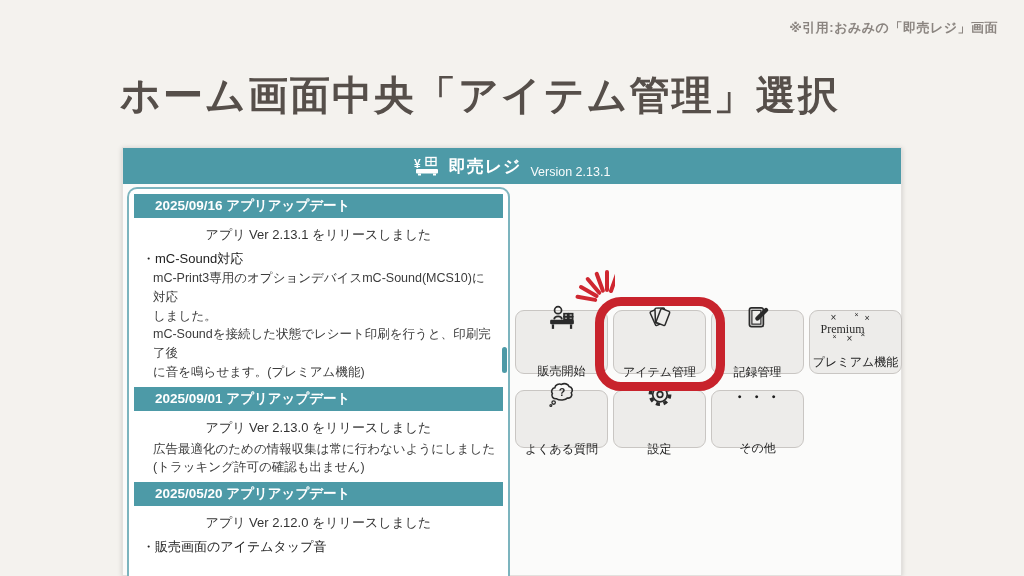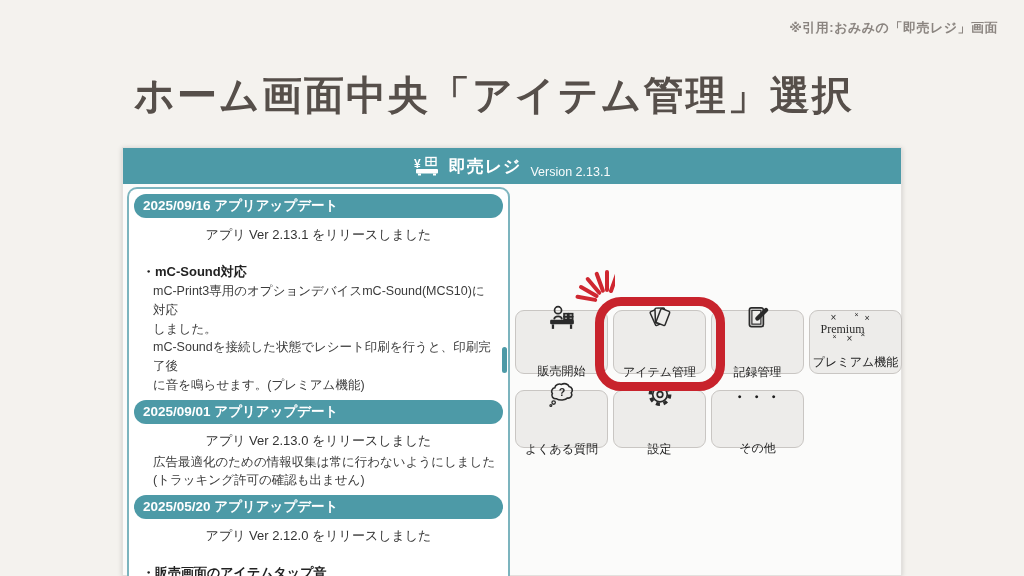--- a/index.html
+++ b/index.html
@@ -1,36 +1,36 @@
 <!DOCTYPE html>
 <html><head>
 <meta charset="utf-8">
 <style>
   html,body{margin:0;padding:0;}
   .screen{position:relative;width:1024px;height:576px;background:#f4f2ee;overflow:hidden;
     font-family:"Liberation Sans","DejaVu Sans",sans-serif;}
   .attribution{position:absolute;top:19px;right:26px;font-size:13px;font-weight:700;
     color:#8b8580;letter-spacing:.5px;}
-  .page-title{position:absolute;top:68px;left:134px;font-size:40px;font-weight:900;
+  .page-title{position:absolute;top:68px;left:120px;font-size:40px;font-weight:900;
     color:#564f4a;letter-spacing:2px;white-space:nowrap;text-align:center;}
   
   .app-window{position:absolute;left:122px;top:147px;width:780px;height:429px;
     background:#fbfbfa;box-shadow:0 1px 5px rgba(0,0,0,.16);border:1px solid #e3e1de;box-sizing:border-box;}
   .app-header{position:absolute;top:0;left:0;right:0;height:36px;background:#4d9aa7;color:#fff;
     display:flex;align-items:center;justify-content:center;gap:9px;}
   .app-title{font-size:17px;font-weight:600;letter-spacing:1px;}
   .app-version{font-size:12.5px;margin-top:12px;opacity:.96;}
   .reg-icon{display:flex;align-items:center;}
   
   .left-panel{position:absolute;left:4px;top:39px;width:383px;height:393px;background:#fff;
     border:2px solid #7cb4be;border-bottom:none;border-radius:10px 10px 0 0;box-sizing:border-box;overflow:hidden;}
-  .update-header{margin:5px 5px 4px;background:#4d9aa7;color:#fff;border-radius:12px;
-    font-size:13.5px;font-weight:600;padding:3px 9px;}
+  .update-header{margin:5px 5px 4px;background:#4d9aa7;color:#fff;border-radius:0;
+    font-size:13.5px;font-weight:600;padding:3px 21px;}
   .release-line{margin:8px 10px 3px;font-size:13px;color:#333;text-align:center;}
-  .item-title{margin:19px 10px 1px 13px;font-size:13px;font-weight:700;color:#222;}
+  .item-title{margin:6px 10px 1px 13px;font-size:13px;font-weight:400;color:#222;}
   .item-line{margin:0 12px 0 24px;font-size:12.5px;color:#3c3c3c;line-height:1.5;}
   .scroll-thumb{position:absolute;right:1px;top:158px;width:5px;height:26px;background:#4d9aa7;border-radius:3px;}
   
   .btn-grid{position:absolute;left:392px;top:162px;display:grid;
     grid-template-columns:repeat(4,93px);grid-template-rows:64px 58px;gap:16px 5px;}
   .app-btn{background:#edecea;border:1px solid #c9c6c3;border-radius:9px;display:flex;
     flex-direction:column;align-items:center;justify-content:center;gap:2px;padding:2px 0;
     font-family:inherit;cursor:pointer;}
   .btn-label{font-size:12px;color:#1d1d1d;white-space:nowrap;margin-top:31px;}
   .btn-icon{display:flex;align-items:center;justify-content:center;height:30px;}

